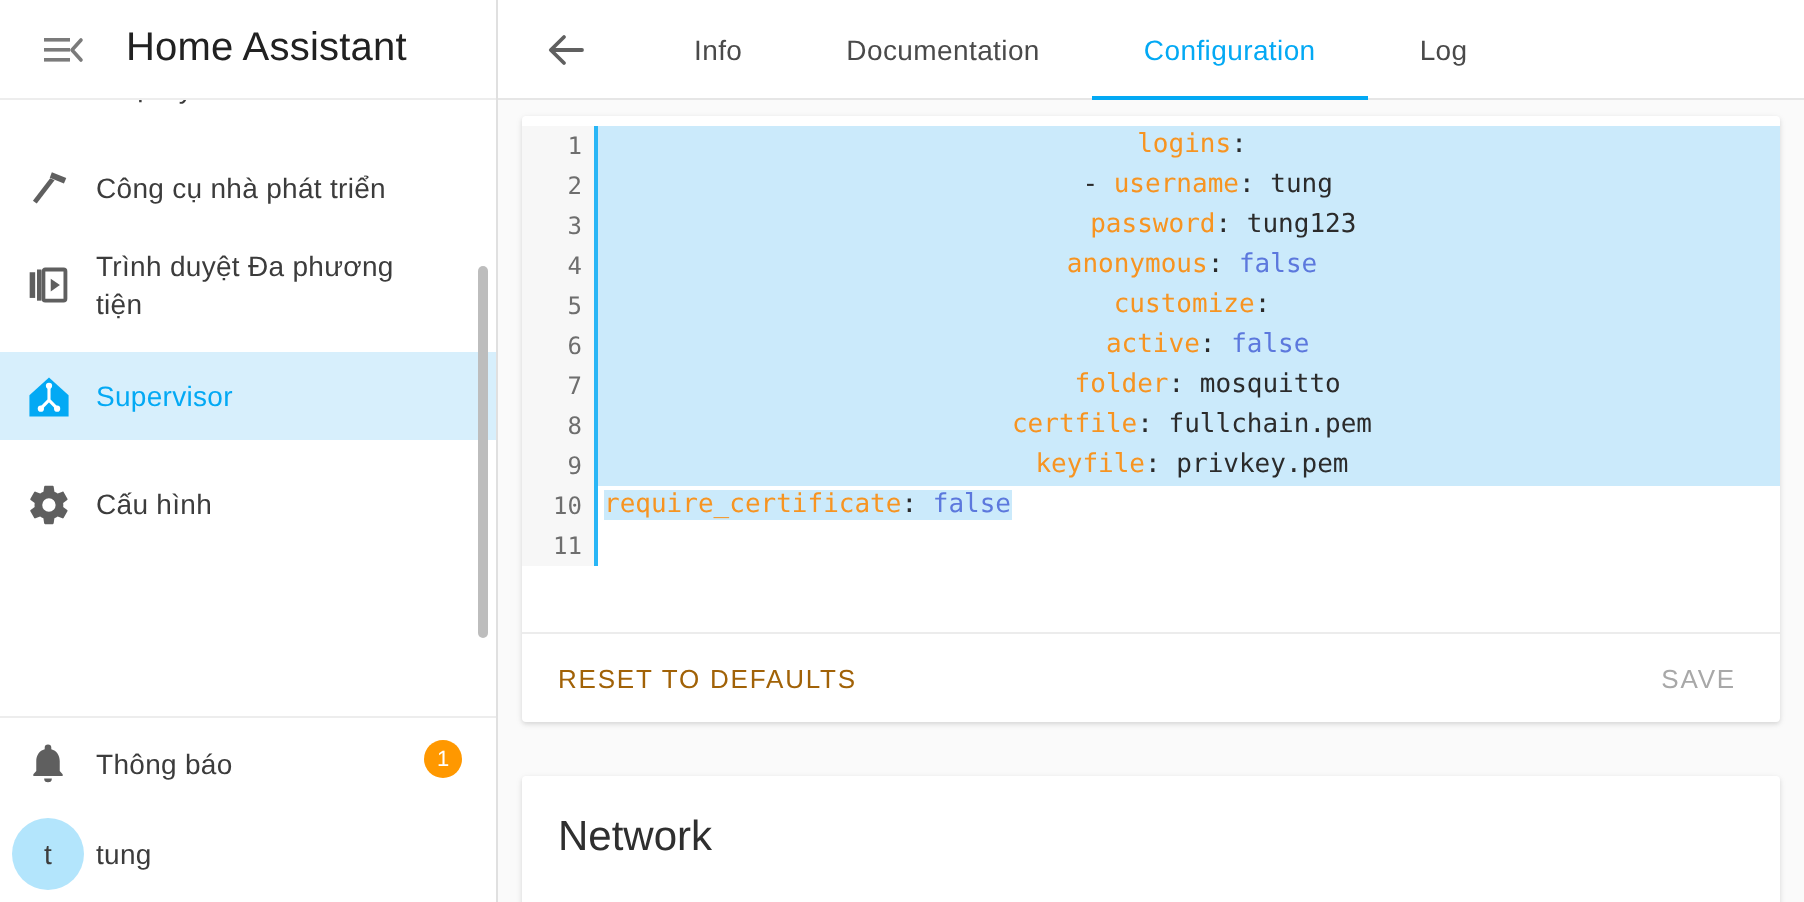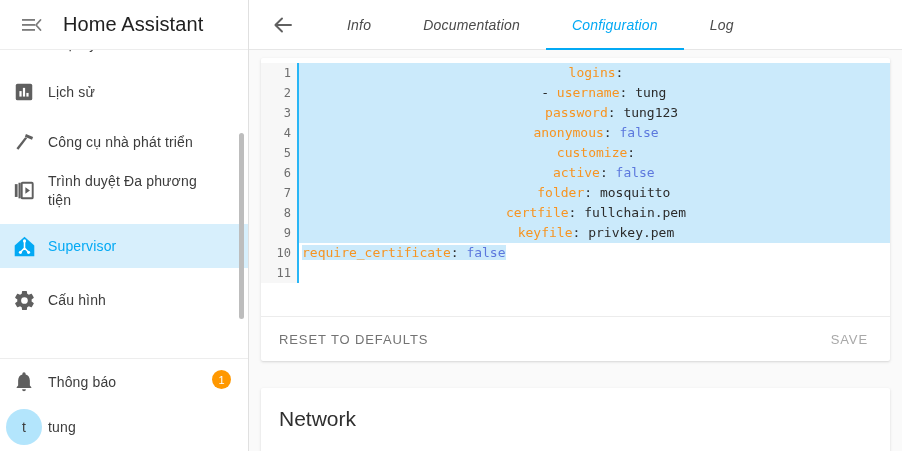--- a/index.html
+++ b/index.html
@@ -121,21 +121,20 @@
     cursor: pointer; flex: none;
   }
   #tabs { display: flex; align-items: stretch; height: 50px; margin-left: 16px; }
   .tab {
     display: flex; align-items: center; justify-content: center;
     padding: 1px 26px;
     font-size: 14px; color: #4a4a4a;
     letter-spacing: 0.2px;
     cursor: pointer; position: relative;
     white-space: nowrap;
-    font-style: italic;
   }
   .tab.active { color: #03a9f4; }
   .tab.active::after {
     content: ""; position: absolute;
     left: 0; right: 0; bottom: 0; height: 2px;
     background: #03a9f4;
   }
 
   
   #config-card {
@@ -187,21 +186,21 @@
 
   #card-actions {
     position: absolute; left: 0; bottom: 0;
     width: 629px; height: 45px;
     border-top: 1px solid #ececec;
     display: flex; align-items: center;
     box-sizing: border-box;
   }
   #reset-btn {
     margin-left: 18px;
-    color: #737373; font-size: 13px; font-weight: 500;
+    color: #a16207; font-size: 13px; font-weight: 500;
     letter-spacing: 0.9px; cursor: pointer;
   }
   #save-btn {
     margin-left: auto; margin-right: 22px;
     color: #a8a8a8; font-size: 13px; font-weight: 500;
     letter-spacing: 0.9px; cursor: pointer;
   }
 
   
   #network-card {
@@ -241,31 +240,20 @@
           <svg width="22" height="22" viewBox="0 0 24 24" aria-hidden="true">
             <circle cx="5" cy="7" r="1.6" fill="#5f5f5f"></circle>
             <rect x="9" y="6.2" width="11" height="1.7" fill="#5f5f5f"></rect>
             <circle cx="5" cy="13" r="1.6" fill="#5f5f5f"></circle>
             <rect x="9" y="12.2" width="11" height="1.7" fill="#5f5f5f"></rect>
           </svg>
         </div>
         <div class="nav-label">Nhật ký</div>
       </div>
 
-      <div class="nav-item" style="margin-top:8px">
-        <div class="nav-icon">
-          <svg width="22" height="22" viewBox="0 0 24 24" aria-hidden="true">
-            <rect x="3" y="3" width="18" height="18" rx="2" fill="#5f5f5f"></rect>
-            <rect x="7" y="11" width="2.4" height="6" fill="#fff"></rect>
-            <rect x="10.8" y="7.5" width="2.4" height="9.5" fill="#fff"></rect>
-            <rect x="14.6" y="13" width="2.4" height="4" fill="#fff"></rect>
-          </svg>
-        </div>
-        <div class="nav-label">Lịch sử</div>
-      </div>
 
       <div class="nav-item" style="margin-top:10px">
         <div class="nav-icon">
           <svg width="23" height="23" viewBox="0 0 24 24" aria-hidden="true">
             <path d="M13.5 3.2 L21 6.2 L19.8 9.1 L12.4 6.1 Z" fill="#5f5f5f"></path>
             <path d="M12.6 6.4 L14.9 7.4 L5.6 19.6 L3.6 18.1 Z" fill="#5f5f5f"></path>
           </svg>
         </div>
         <div class="nav-label">Công cụ nhà phát triển</div>
       </div>

